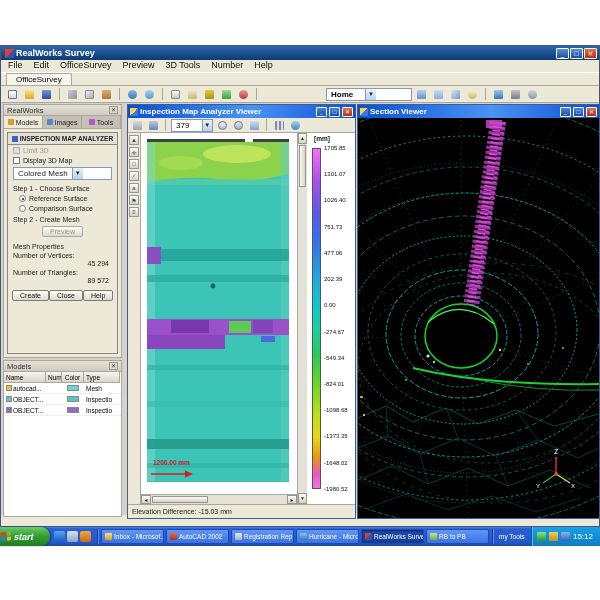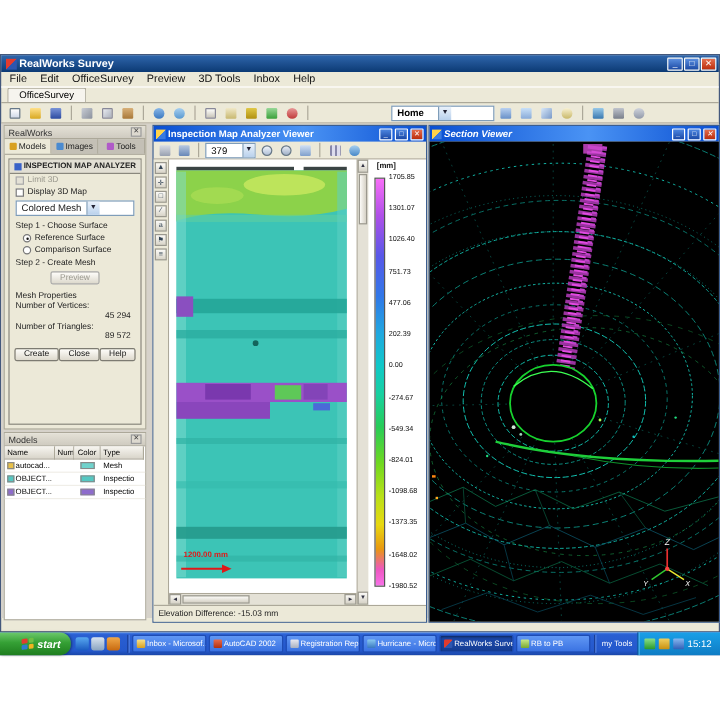--- a/index.html
+++ b/index.html
@@ -93,35 +93,35 @@
   .sbfill{flex:1;}
   .scale{flex:1;background:#fff;position:relative;font-size:6px;color:#111;}
   .scale .unit{position:absolute;top:2px;left:7px;font-size:6.5px;font-weight:bold;}
   .scale .bar{position:absolute;left:5px;top:15px;bottom:15px;width:9px;border:1px solid #555;
      background:linear-gradient(180deg,#f86ef8 0%,#b050e8 9%,#5858e8 19%,#3078e8 29%,#20a8e0 38%,#10c8c8 46%,#18d0a0 53%,#28cc58 61%,#70d820 70%,#b8e018 78%,#e8d810 85%,#e89810 91%,#ee58c0 96%,#f870e8 100%);}
   .scale .labels{position:absolute;left:17px;top:12px;bottom:12px;right:0;display:flex;flex-direction:column;justify-content:space-between;}
   .scale .labels span{display:block;line-height:6px;}
   .vstatus{height:14px;border-top:1px solid #aca899;display:flex;align-items:center;padding:0 4px;font-size:7px;color:#222;flex:0 0 auto;background:#ECE9D8;}
 
   
-  .rt{left:356px;width:243px;height:415px;font-style:italic;}
+  .rt{left:356px;width:243px;height:415px;}
   .rcanvas{flex:1;background:#000;position:relative;overflow:hidden;}
   .rcanvas svg{position:absolute;left:0;top:0;}
 
   
   .statusbar{position:absolute;left:0;right:0;bottom:0;height:11px;background:#ECE9D8;border-top:1px solid #fff;display:flex;align-items:center;font-size:7.5px;color:#222;padding:0 4px;gap:2px;}
   .sb-spacer{flex:1;}
   .sb-cell{height:9px;border:1px solid;border-color:#9a988e #fff #fff #9a988e;font-size:6.5px;display:flex;align-items:center;justify-content:center;padding:0 4px;color:#333;}
   .sb-cell.empty{width:26px;}
 
   
   .taskbar{position:absolute;left:0;top:482px;width:600px;height:19px;display:flex;align-items:center;
      background:linear-gradient(180deg,#4a86ec 0%,#2a5fd2 10%,#2458cc 80%,#1a46a8 100%);}
   .start{height:19px;flex:0 0 50px;background:linear-gradient(180deg,#6cc96c,#35a035 45%,#1e7d1e);border-radius:0 9px 9px 0;
-     display:flex;align-items:center;gap:3px;padding:0 8px 0 18px;color:#fff;font-size:9px;font-weight:bold;font-style:italic;box-shadow:1px 0 2px rgba(0,0,0,.4);}
+     display:flex;align-items:center;gap:3px;padding:0 8px 0 1px;color:#fff;font-size:9px;font-weight:bold;font-style:italic;box-shadow:1px 0 2px rgba(0,0,0,.4);}
   .flag{width:10px;height:9px;display:grid;grid-template-columns:1fr 1fr;grid-template-rows:1fr 1fr;gap:1px;transform:skewY(-8deg);}
   .flag i{border-radius:1px;}
   .ql{display:flex;align-items:center;gap:2px;padding:0 4px;}
   .qli{width:11px;height:11px;border-radius:2px;}
   .tsep{width:1px;height:15px;background:#1a3e96;margin:0 2px;box-shadow:1px 0 0 #5c8ae8;}
   .task{flex:0 1 63px;min-width:0;height:15px;margin:0 1px;border:1px solid #1e4cb4;border-radius:2px;
      background:linear-gradient(180deg,#6097f4,#3a72e2);display:flex;align-items:center;gap:2px;padding:0 3px;color:#fff;font-size:6.5px;white-space:nowrap;overflow:hidden;}
   .task.active{background:linear-gradient(180deg,#1c4aae,#153c92);box-shadow:inset 0 1px 2px rgba(0,0,0,.5);}
   .task i{width:7px;height:7px;border-radius:1px;flex:0 0 auto;}
   .tblabel{color:#fff;font-size:6.5px;padding:0 4px;white-space:nowrap;}
@@ -143,21 +143,21 @@
       <span class="winbtn mm">□</span>
       <span class="winbtn cl">✕</span>
     </div>
 
     <div class="menubar">
       <span>File</span>
       <span>Edit</span>
       <span>OfficeSurvey</span>
       <span>Preview</span>
       <span>3D Tools</span>
-      <span>Inbox</span>
+      <span>Number</span>
       <span>Help</span>
     </div>
 
     <div class="tabrow">
       <span class="modtab">OfficeSurvey</span>
     </div>
 
     <div class="toolbar">
       <span class="tbi">
           <i style="background:linear-gradient(180deg,#fff,#cfd8e8);border:1px solid #678;"></i>

